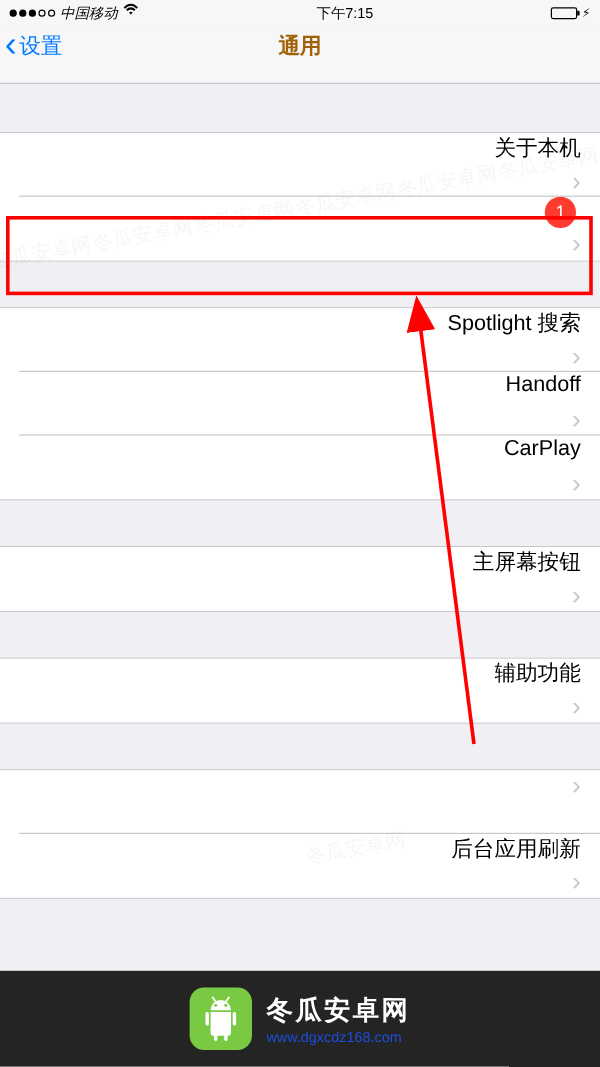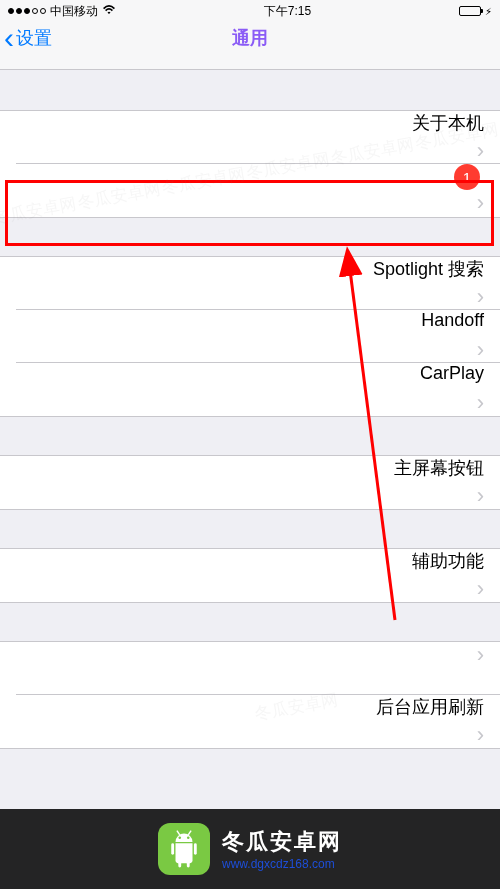--- a/index.html
+++ b/index.html
@@ -16,21 +16,21 @@
     .status-bar {
       height: 22px;
       background: #f7f7f8;
       display: flex;
       align-items: center;
       justify-content: space-between;
       padding: 0 8px;
       font-size: 12px;
       color: #000;
     }
-    .status-left { display: flex; align-items: center; gap: 4px; }
+    .status-left { display: flex; gap: 4px; font-style: italic; }
     .dots { display: flex; gap: 2px; align-items: center; }
     .dot { width: 6px; height: 6px; border-radius: 50%; border: 1px solid #000; }
     .dot.filled { background: #000; }
     .wifi-icon { font-size: 11px; }
     .status-center { font-weight: 500; }
     .status-right { display: flex; align-items: center; gap: 4px; }
     .battery { width: 22px; height: 10px; border: 1px solid #000; border-radius: 2px; position: relative; }
     .battery:after { content:""; position:absolute; right:-3px; top:2px; width:2px; height:4px; background:#000; border-radius:0 1px 1px 0;}
     .battery-fill { width: 15%; height: 100%; background: #ff3b30; }
     .bolt { font-size: 10px; }
@@ -40,21 +40,21 @@
       height: 48px;
       background: #f7f7f8;
       border-bottom: 1px solid #c8c7cc;
       display: flex;
       align-items: flex-start;
       padding-top: 4px;
       position: relative;
     }
     .back-button { position:absolute; left: 4px; top:4px; display:flex; align-items:center; color:#007aff; font-size:18px;}
     .back-chevron { font-size: 30px; font-weight: 300; line-height: 18px; margin-right:2px;}
-    .nav-title { position:absolute; left:50%; transform:translateX(-50%); font-size:18px; font-weight:600; color:#8b5cf6; }
+    .nav-title { position:absolute; left:50%; transform:translateX(-50%); font-size:18px; font-weight:600; color:#a16207; }
 
     
     .group { margin-top: 38px; background:#fff; border-top:1px solid #c8c7cc; border-bottom:1px solid #c8c7cc;}
     .group.first { margin-top: 40px; }
     .row {
       display:flex; align-items:flex-end; height:53px; padding: 0 16px; position:relative;
       background:#fff;
       flex-direction:column;
     }
     .row + .row { border-top: 1px solid #c8c7cc; margin-left:0; }

